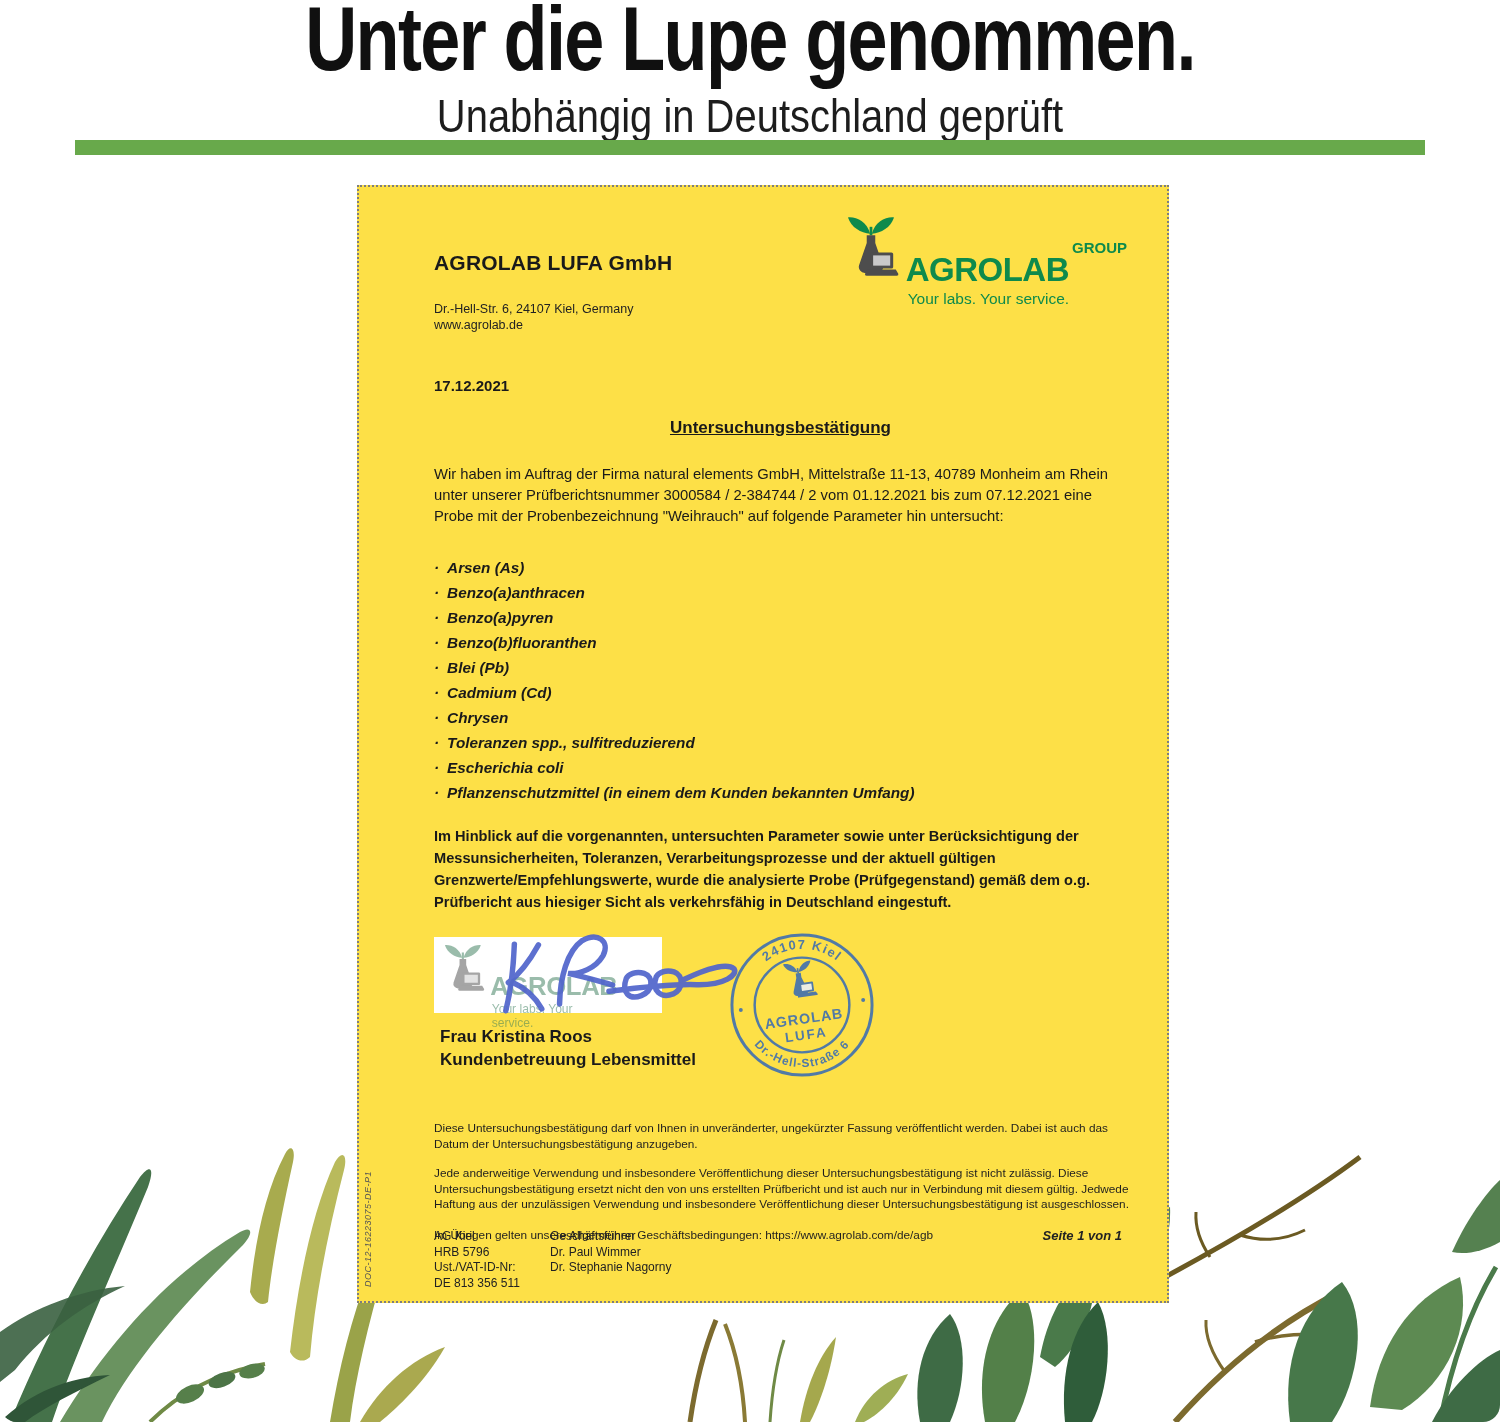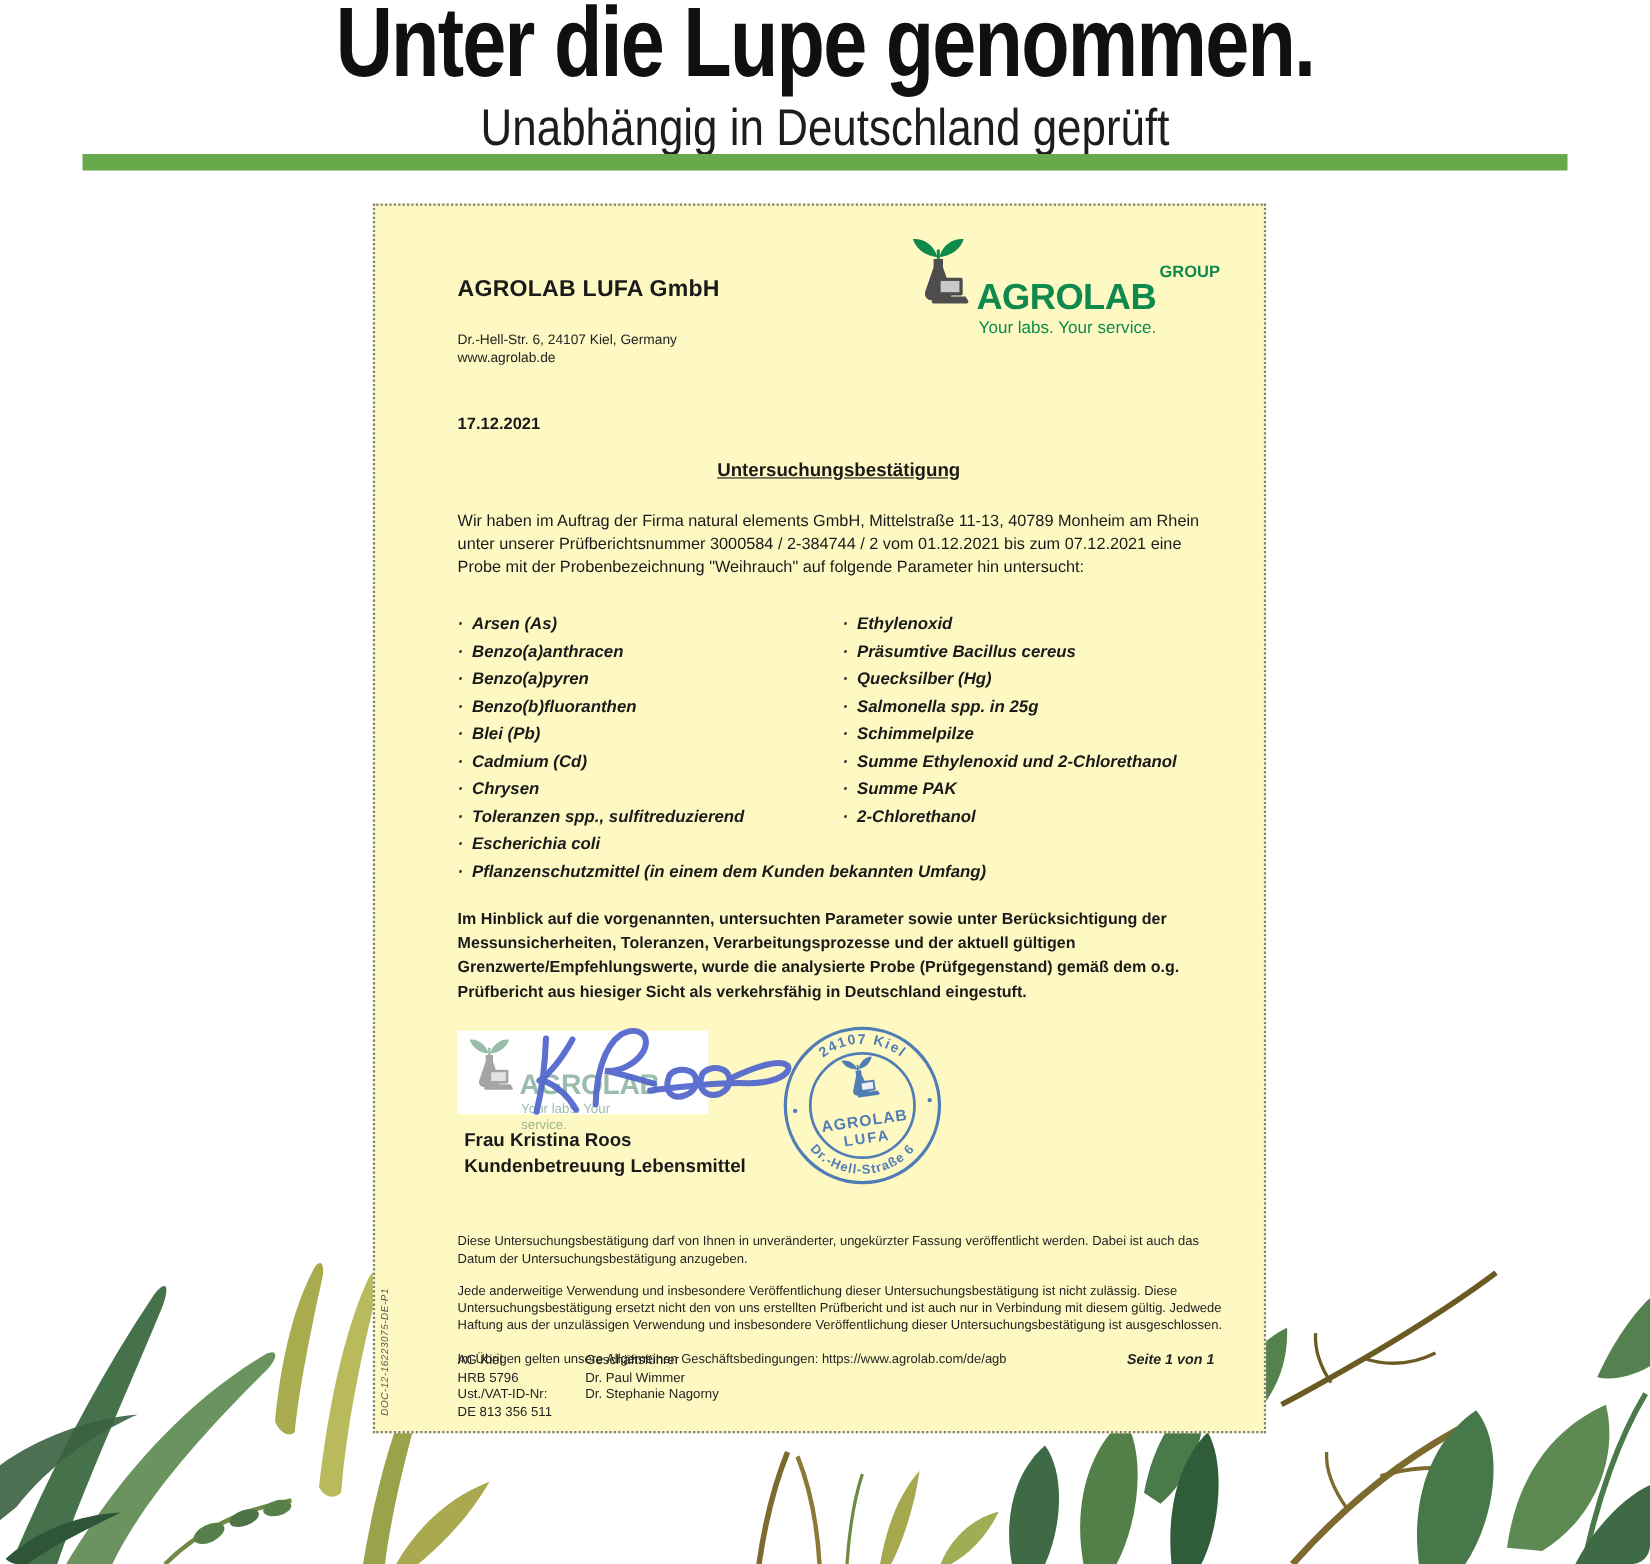--- a/index.html
+++ b/index.html
@@ -18,22 +18,22 @@
   .hero-title{font-size:90px;font-weight:700;letter-spacing:-2px;color:#101010;
               transform:scaleX(.8);transform-origin:center;line-height:1.0;margin-top:-6px;}
   .hero-subtitle{font-size:47px;font-weight:400;color:#1d1d1d;transform:scaleX(.85);
               transform-origin:center;margin-top:4px;}
   .green-bar{position:absolute;left:75px;top:140px;width:1350px;height:15px;background:var(--accent-green);}
 
   
   .leaves{position:absolute;left:0;bottom:0;width:1500px;height:330px;z-index:1;}
 
   
-  .doc{position:absolute;left:339px;top:185px;width:812px;height:1118px;z-index:2;
-       background:#fef9c3;border:2px dotted #7e7e7e;box-sizing:border-box;
+  .doc{position:absolute;left:357px;top:185px;width:812px;height:1118px;z-index:2;
+       background:#fde047;border:2px dotted #7e7e7e;box-sizing:border-box;
        padding:0 40px 0 75px;}
   .letterhead{display:flex;justify-content:space-between;margin-top:26px;}
   .company-name{font-size:21px;font-weight:700;margin-top:38px;letter-spacing:.2px;}
   .company-addr{font-size:12.5px;line-height:16px;margin-top:26px;color:#222;}
 
   .logo{display:inline-block;}
   .logo-row{display:flex;align-items:flex-end;}
   .logo-icon{width:58px;height:72px;flex:none;margin-right:6px;}
   .logo-word{font-size:33px;font-weight:700;color:var(--brand-green);letter-spacing:-.5px;line-height:.9;}
   .logo-suffix{font-size:15px;font-weight:700;color:var(--brand-green);margin-left:3px;
@@ -171,30 +171,20 @@
           <li>Arsen (As)</li>
           <li>Benzo(a)anthracen</li>
           <li>Benzo(a)pyren</li>
           <li>Benzo(b)fluoranthen</li>
           <li>Blei (Pb)</li>
           <li>Cadmium (Cd)</li>
           <li>Chrysen</li>
           <li>Toleranzen spp., sulfitreduzierend</li>
           <li>Escherichia coli</li>
           <li>Pflanzenschutzmittel (in einem dem Kunden bekannten Umfang)</li>
-        </ul>
-      <ul class="col-right">
-          <li>Ethylenoxid</li>
-          <li>Präsumtive Bacillus cereus</li>
-          <li>Quecksilber (Hg)</li>
-          <li>Salmonella spp. in 25g</li>
-          <li>Schimmelpilze</li>
-          <li>Summe Ethylenoxid und 2-Chlorethanol</li>
-          <li>Summe PAK</li>
-          <li>2-Chlorethanol</li>
         </ul>
     </div>
 
     <div class="conclusion">Im Hinblick auf die vorgenannten, untersuchten Parameter sowie unter Berücksichtigung der Messunsicherheiten, Toleranzen, Verarbeitungsprozesse und der aktuell gültigen Grenzwerte/Empfehlungswerte, wurde die analysierte Probe (Prüfgegenstand) gemäß dem o.g. Prüfbericht aus hiesiger Sicht als verkehrsfähig in Deutschland eingestuft.</div>
 
 
     <div class="sign-row">
       <div class="sig-box">
         <div class="faded-logo">
           <div class="logo-row">

